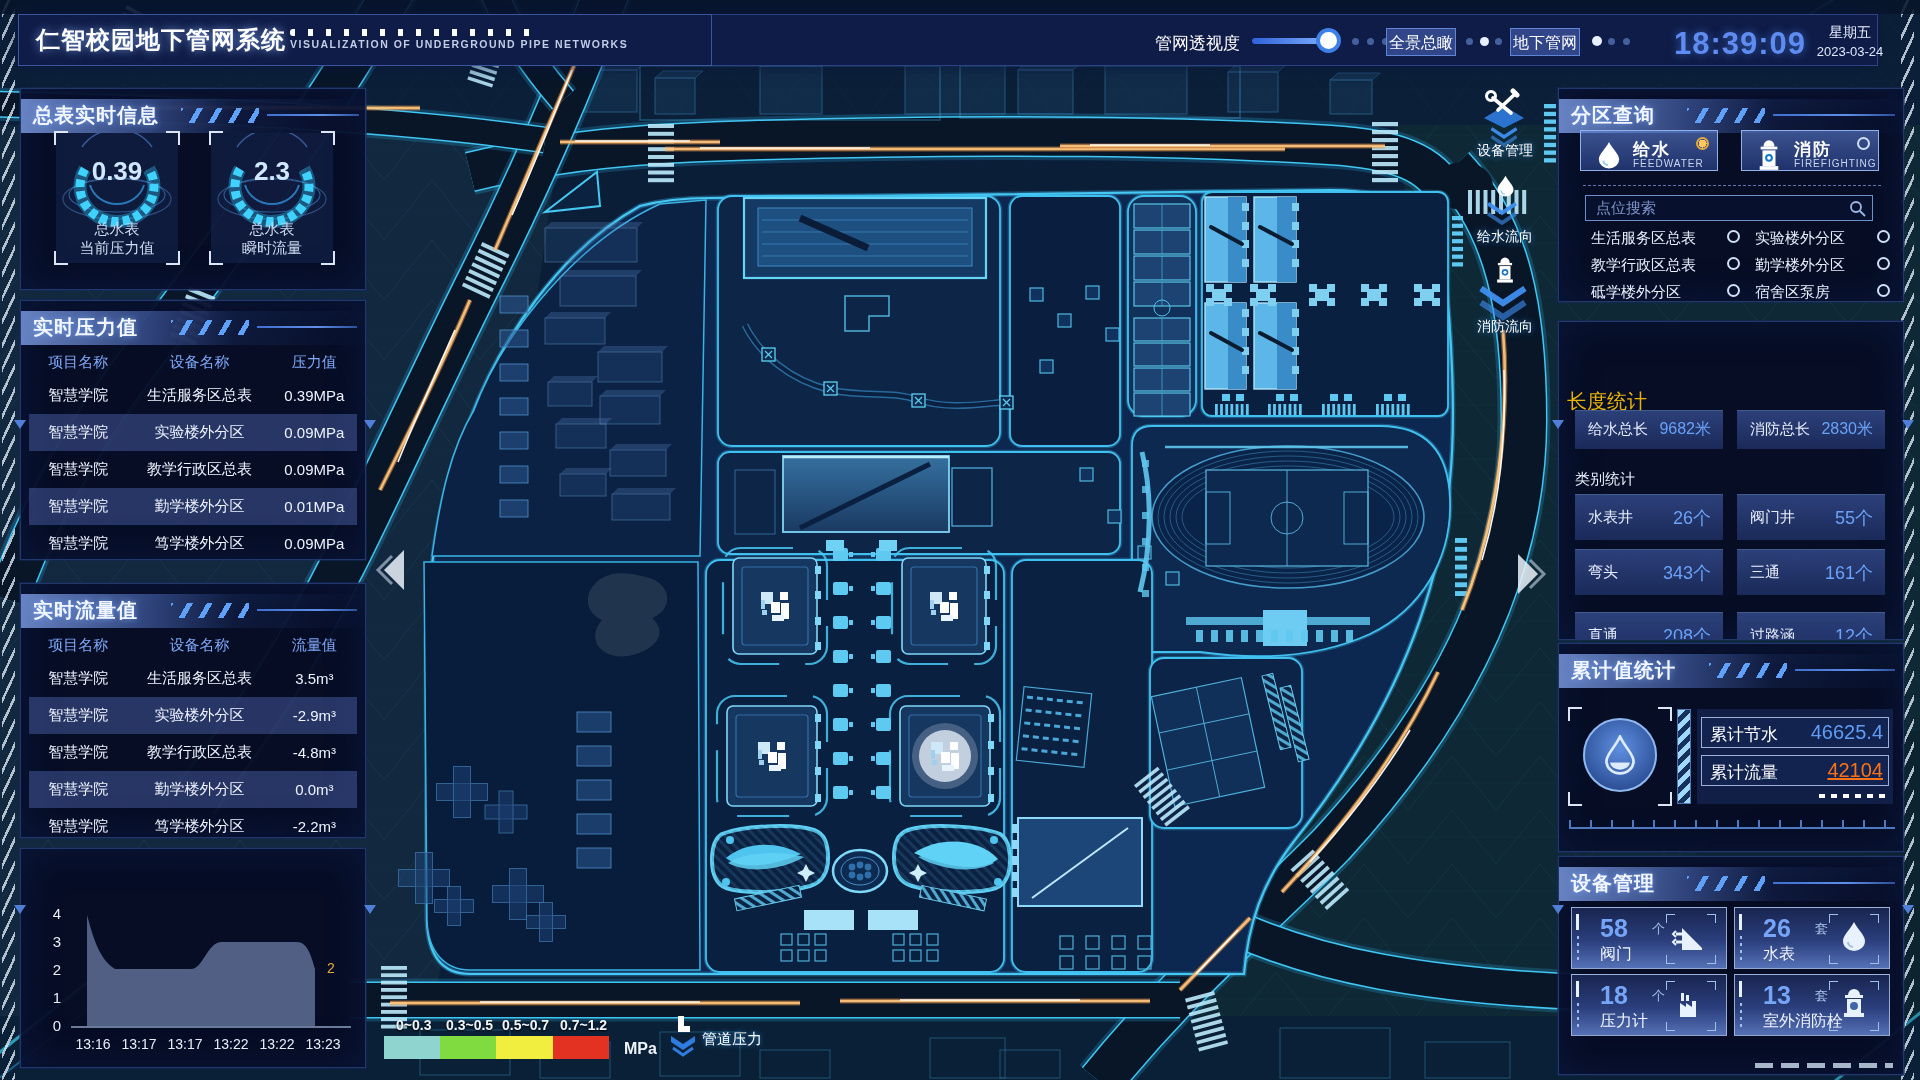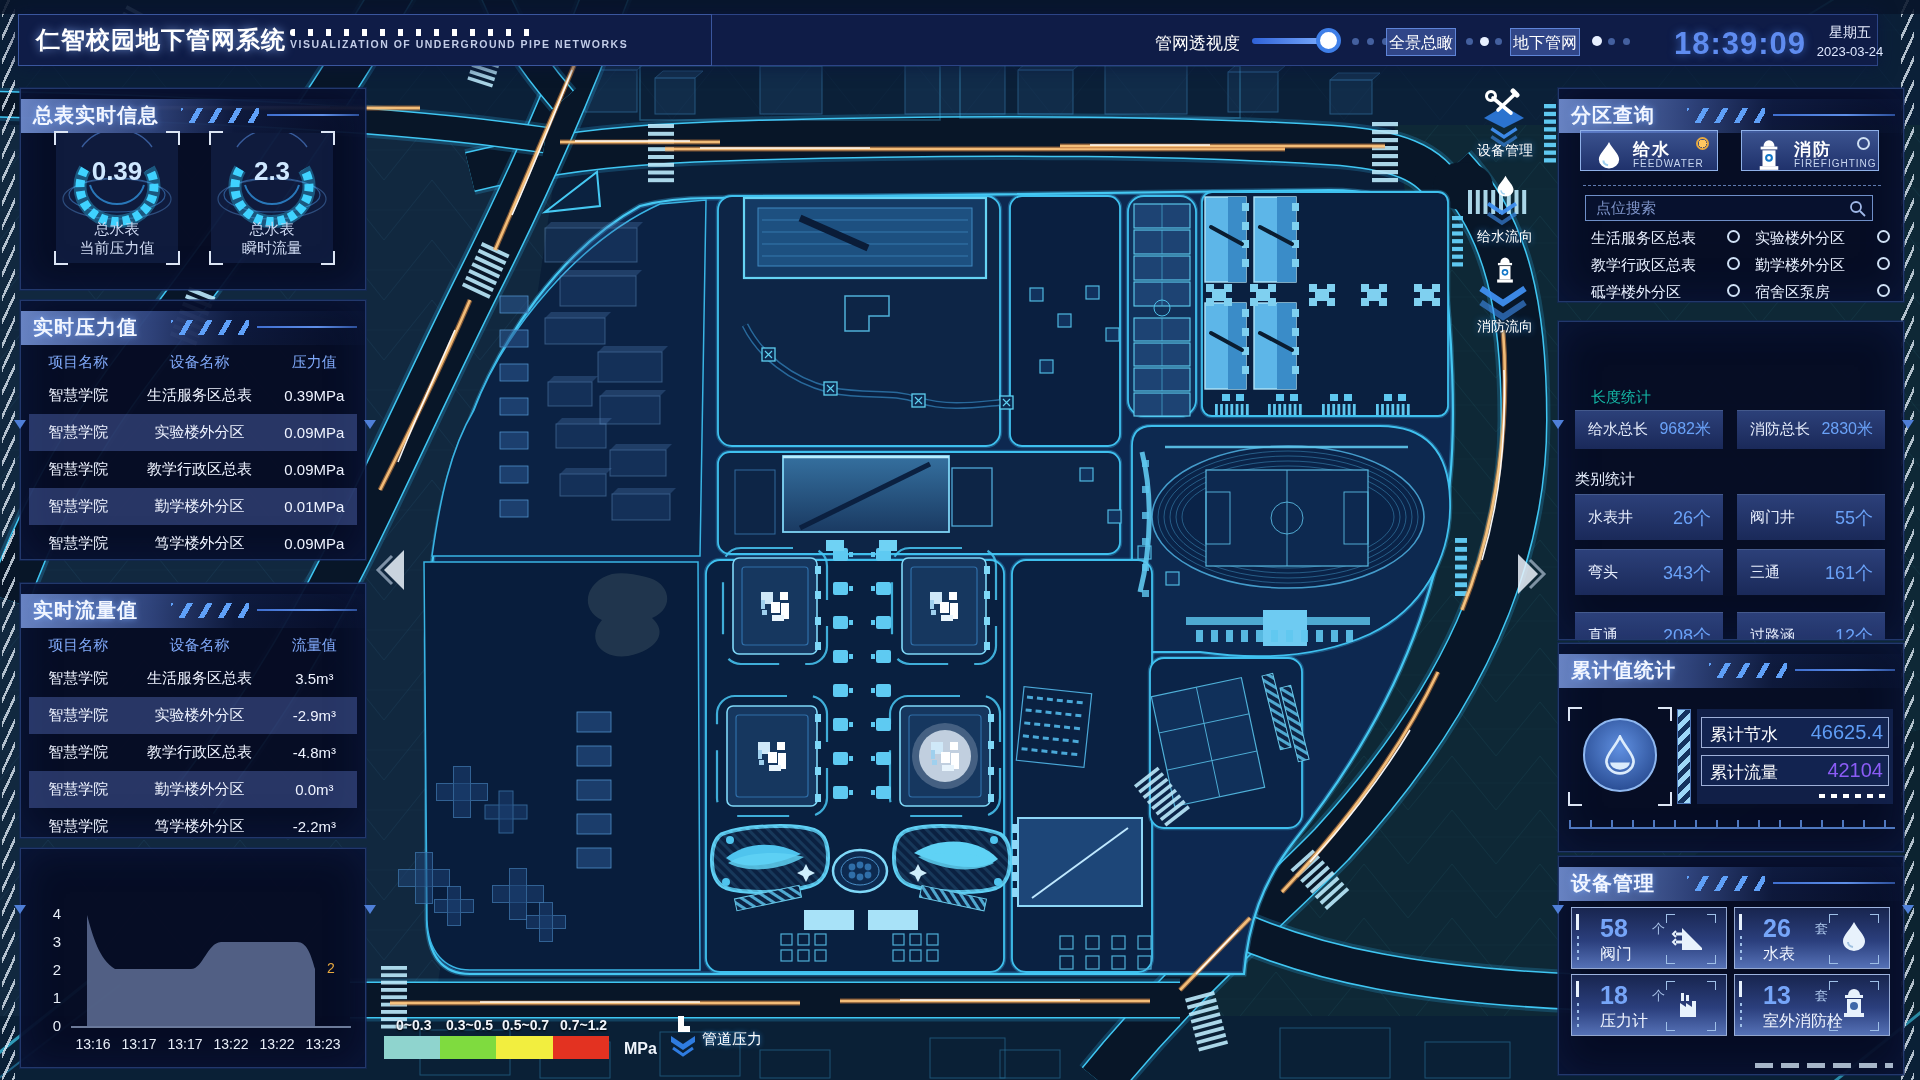--- a/index.html
+++ b/index.html
@@ -1205,21 +1205,21 @@
 <div class="radio" style="left:168px;top:168px;"></div>
 <div style="position:absolute;left:196px;top:167px;font-size:15px;color:#e8f0ff;">勤学楼外分区</div>
 <div class="radio" style="left:318px;top:168px;"></div>
 <div style="position:absolute;left:32px;top:194px;font-size:15px;color:#e8f0ff;">砥学楼外分区</div>
 <div class="radio" style="left:168px;top:195px;"></div>
 <div style="position:absolute;left:196px;top:194px;font-size:15px;color:#e8f0ff;">宿舍区泵房</div>
 <div class="radio" style="left:318px;top:195px;"></div>
 </div>
 
 <div class="panel" style="left:1558px;top:321px;height:319px;overflow:hidden;">
-<div style="position:absolute;left:32px;top:66px;font-size:15px;color:#14b8a6;">长度统计</div>
+<div style="position:absolute;left:8px;top:66px;font-size:20px;color:#eab308;">长度统计</div>
 
 <div class="statbox" style="left:16px;top:88px;">
         <span class="sl">给水总长</span>
         <span class="sv">9682米</span>
       </div>
 <div class="statbox" style="left:178px;top:88px;">
         <span class="sl">消防总长</span>
         <span class="sv">2830米</span>
       </div>
 <div style="position:absolute;left:16px;top:148px;font-size:15px;color:#e8f0ff;">类别统计</div>
@@ -1271,21 +1271,21 @@
 
 <div style="position:absolute;left:118px;top:65px;width:14px;height:95px;border:1px solid #4f78b8;background:repeating-linear-gradient(135deg,#9fd8f8 0 5px,#15325e 5px 10px);"></div>
 
 <div style="position:absolute;left:138px;top:65px;width:196px;height:95px;background:rgba(28,48,100,0.55);"></div>
 <div style="position:absolute;left:142px;top:73px;width:188px;height:31px;border:1px solid #9fb0d8;background:rgba(20,40,90,0.5);">
         <span style="position:absolute;left:8px;top:5px;font-size:17px;color:#fff;">累计节水</span>
         <span style="position:absolute;right:5px;top:3px;font-size:20px;color:#5f9df5;">46625.4</span>
       </div>
 <div style="position:absolute;left:142px;top:111px;width:188px;height:31px;border:1px solid #9fb0d8;background:rgba(20,40,90,0.5);">
         <span style="position:absolute;left:8px;top:5px;font-size:17px;color:#fff;">累计流量</span>
-        <span style="position:absolute;right:5px;top:3px;font-size:20px;color:#8b5cf6;">42104</span>
+        <span style="position:absolute;right:5px;top:3px;font-size:20px;color:#f97316;text-decoration:underline;">42104</span>
       </div>
 
 <div style="position:absolute;left:260px;top:150px;width:70px;height:4px;background:repeating-linear-gradient(90deg,#fff 0 6px,transparent 6px 12px);"></div>
 
 <div style="position:absolute;left:10px;top:176px;width:326px;height:9px;background:repeating-linear-gradient(90deg,#4f78c0 0 2px,transparent 2px 21px);border-bottom:2px solid #4f78c0;"></div>
 </div>
 
 <div class="panel" style="left:1558px;top:856px;height:219px;">
 <div class="ptitle">
         <span class="tx">设备管理</span>

